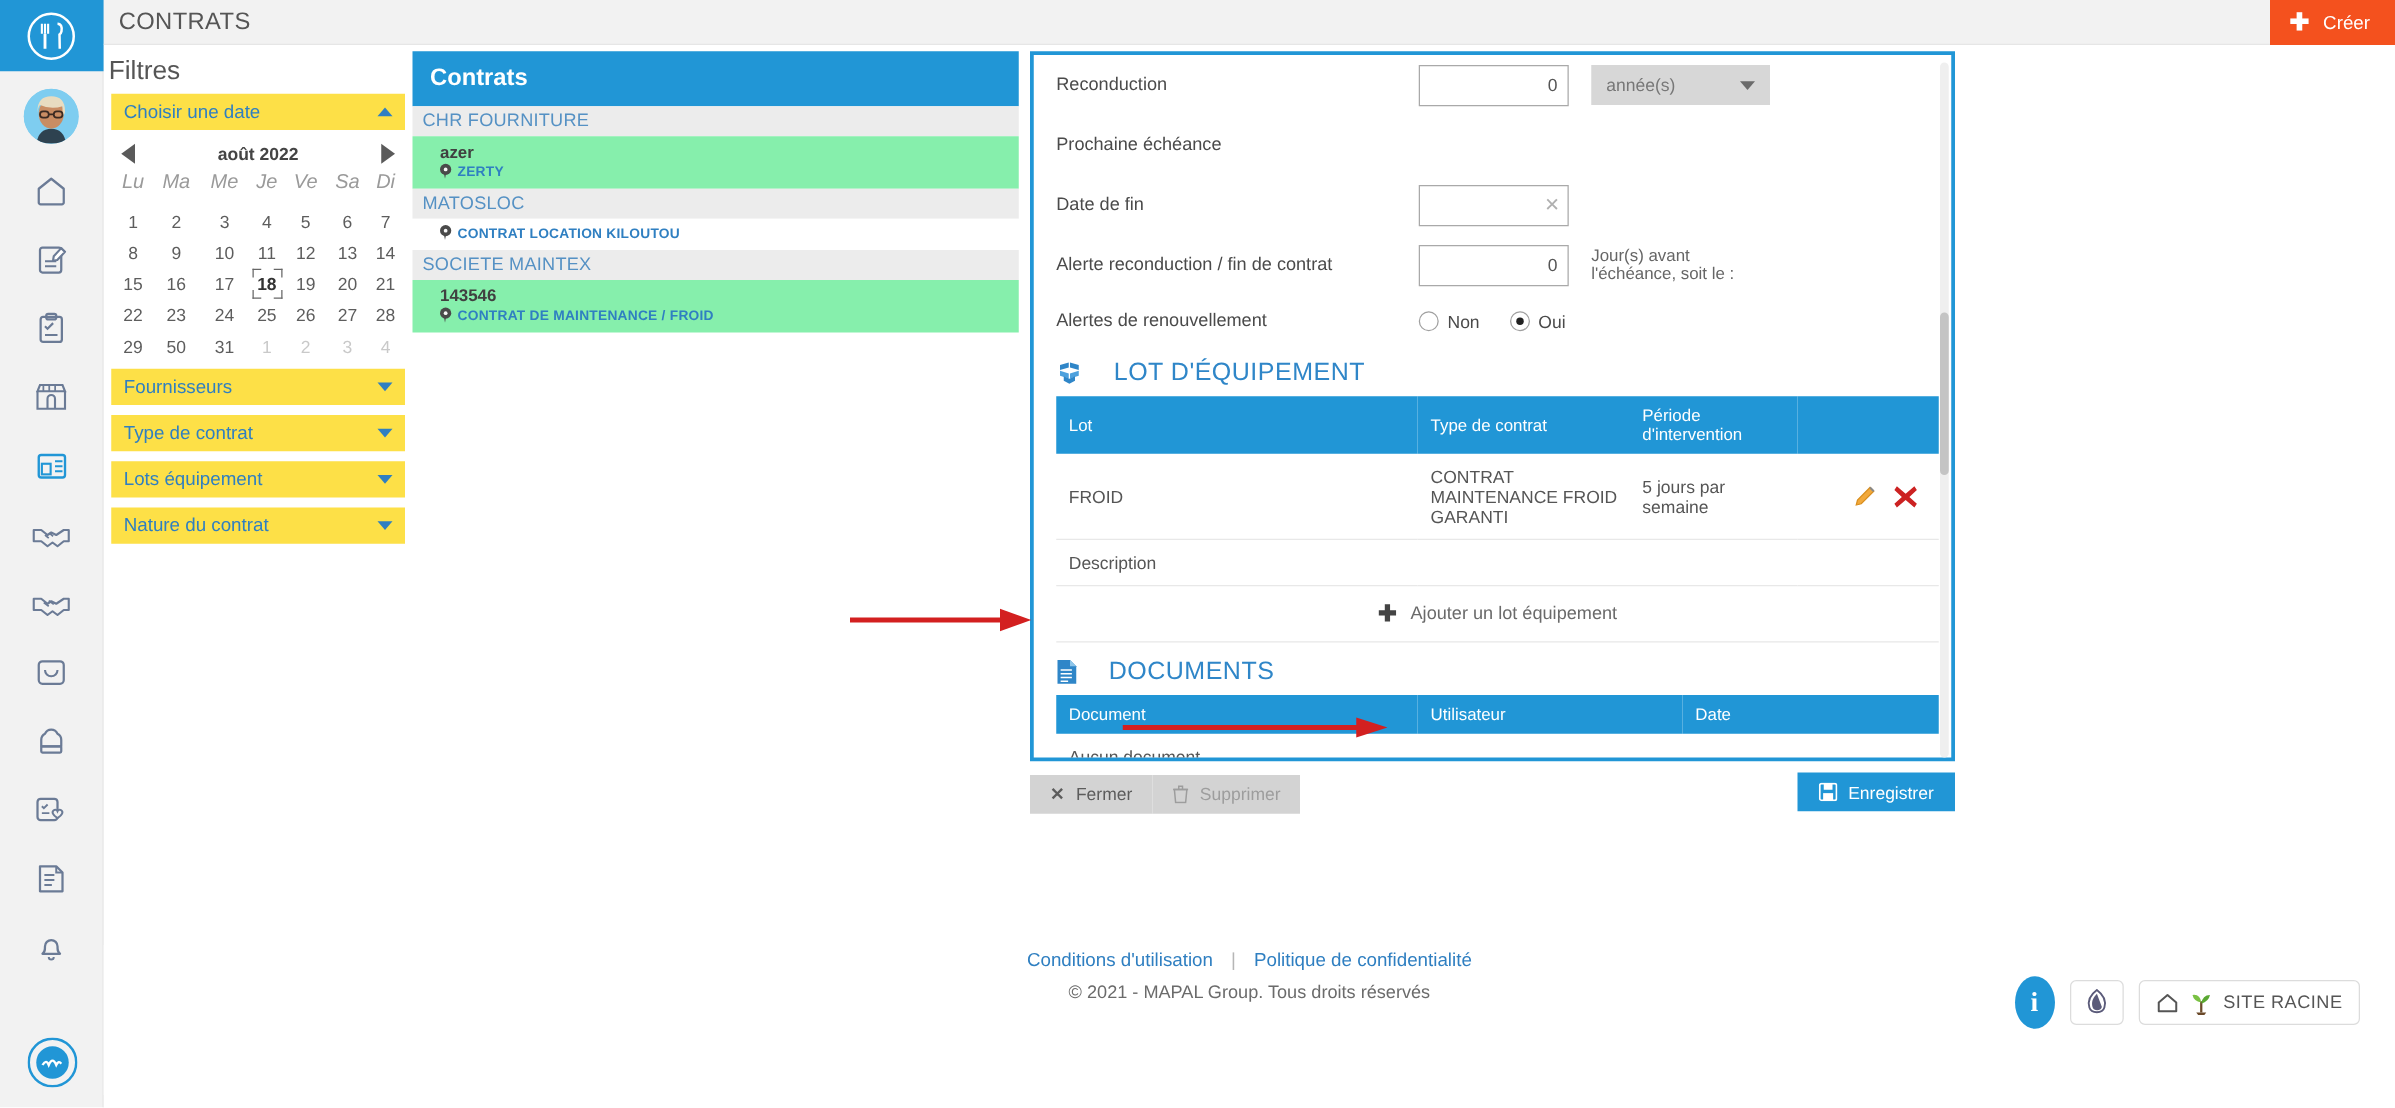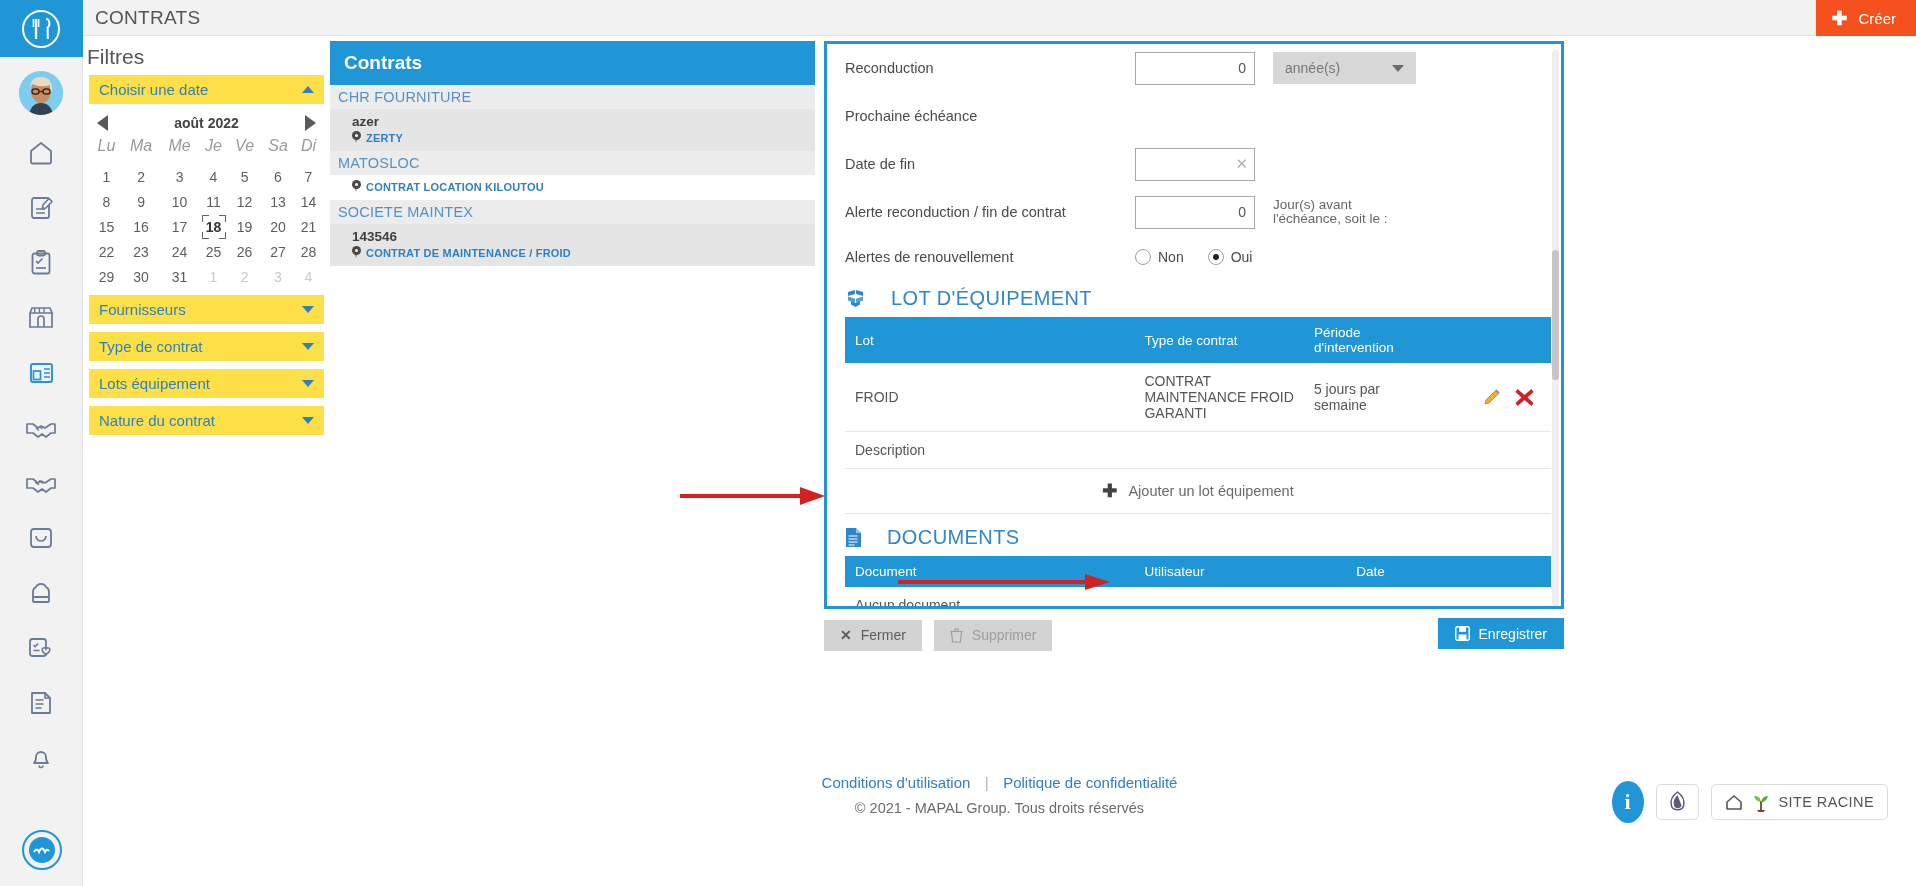--- a/index.html
+++ b/index.html
@@ -105,21 +105,21 @@
   
   #list { position:absolute; left:330px; top:41px; width:485px; height:612px; background:#fff; }
   #list-header {
     height:44px; background:#2196d6; color:#fff; font-size:19px; font-weight:bold;
     display:flex; align-items:center; padding-left:14px;
   }
   .grp-head {
     background:#ececec; color:#5591c4; font-size:14.5px;
     padding:4px 0 4px 8px; letter-spacing:.2px;
   }
-  .grp-item { background:#e5e5e5; padding:5px 0 7px 22px; cursor:pointer; }
+  .grp-item { background:#86efac; padding:5px 0 7px 22px; cursor:pointer; }
   .grp-item.alt { background:#ffffff; }
   .gi-top { font-size:13.5px; font-weight:bold; color:#404040; margin-bottom:2px; }
   .gi-bottom { display:flex; align-items:center; gap:5px; }
   .gi-bottom .txt { font-size:11px; font-weight:bold; color:#2f7fc1; letter-spacing:.2px; }
   .pin { width:9px; height:13px; position:relative; flex:none; }
   .pin::before {
     content:""; position:absolute; left:0; top:0; width:9px; height:9px;
     border-radius:50% 50% 50% 50%; background:#4a4a4a;
   }
   .pin::after {
@@ -203,21 +203,21 @@
     padding:0 17px; cursor:pointer; font-family:"Liberation Sans", sans-serif;
   }
 
   
   .vscroll { position:absolute; right:2px; width:7px; background:#efefef; border-radius:4px; }
   .vscroll i { position:absolute; left:0; width:7px; background:#c4c4c4; border-radius:4px; display:block; }
 
   
   #footer { position:absolute; left:83px; bottom:0; width:1833px; height:120px; background:#fff; }
   #footer-links {
-    position:absolute; left:50%; transform:translateX(-50%); top:18px; text-align:center;
+    position:absolute; left:50%; transform:translateX(-50%); top:4px; text-align:center;
   }
   #footer-links a { color:#2f7fc1; font-size:15px; text-decoration:none; cursor:pointer; }
   #footer-links .sep { color:#b6b6b6; margin:0 10px; font-size:15px; }
   #copyright { margin-top:8px; font-size:14.5px; color:#6b6b6b; }
   #footer-right { position:absolute; right:28px; top:25px; display:flex; align-items:center; gap:12px; }
   .fbtn {
     height:36px; border:1px solid #dcdcdc; border-radius:5px; background:#fff;
     display:flex; align-items:center; gap:9px; padding:0 13px; cursor:pointer;
   }
   .fbtn span { font-size:14.5px; color:#555; letter-spacing:.4px; }
@@ -414,21 +414,21 @@
               <td>22</td>
               <td>23</td>
               <td>24</td>
               <td>25</td>
               <td>26</td>
               <td>27</td>
               <td>28</td>
             </tr>
             <tr>
               <td>29</td>
-              <td>30</td>
+              <td>50</td>
               <td>31</td>
               <td class="mut">1</td>
               <td class="mut">2</td>
               <td class="mut">3</td>
               <td class="mut">4</td>
             </tr>
           </tbody>
       </table>
     </div>
 
@@ -633,21 +633,21 @@
     <div class="vscroll" style="top:6px; height:556px;">
       <i style="top:200px; height:130px;"></i>
     </div>
   </div>
 
   <div id="panel-actions">
     <button class="btn-grey">
       <span style="font-weight:bold">✕</span>
       <span>Fermer</span>
     </button>
-    <button class="btn-grey disabled" style="margin-left:12px">
+    <button class="btn-grey disabled" style="">
       <svg width="13" height="15" viewBox="0 0 13 15">
         <path d="M1.5 3.5 h10 l-1 10.5 h-8 z" fill="none" stroke="#9d9d9d" stroke-width="1.2"></path>
         <path d="M0.5 3.5 h12 M5 1 h3 v2.5 h-3 z" fill="none" stroke="#9d9d9d" stroke-width="1.2"></path>
       </svg>
       <span>Supprimer</span>
     </button>
     <button id="save-btn">
       <svg width="15" height="15" viewBox="0 0 15 15">
         <rect x="0.8" y="0.8" width="13.4" height="13.4" rx="1.4" fill="none" stroke="#fff" stroke-width="1.4"></rect>
         <rect x="4" y="0.8" width="7" height="5" fill="#fff"></rect>

